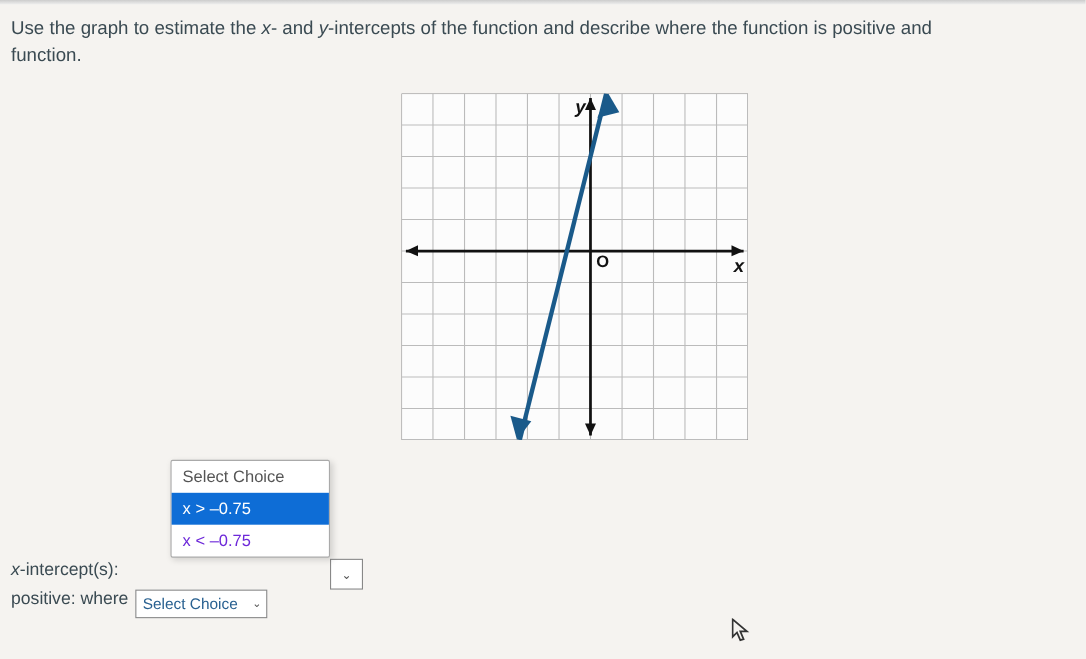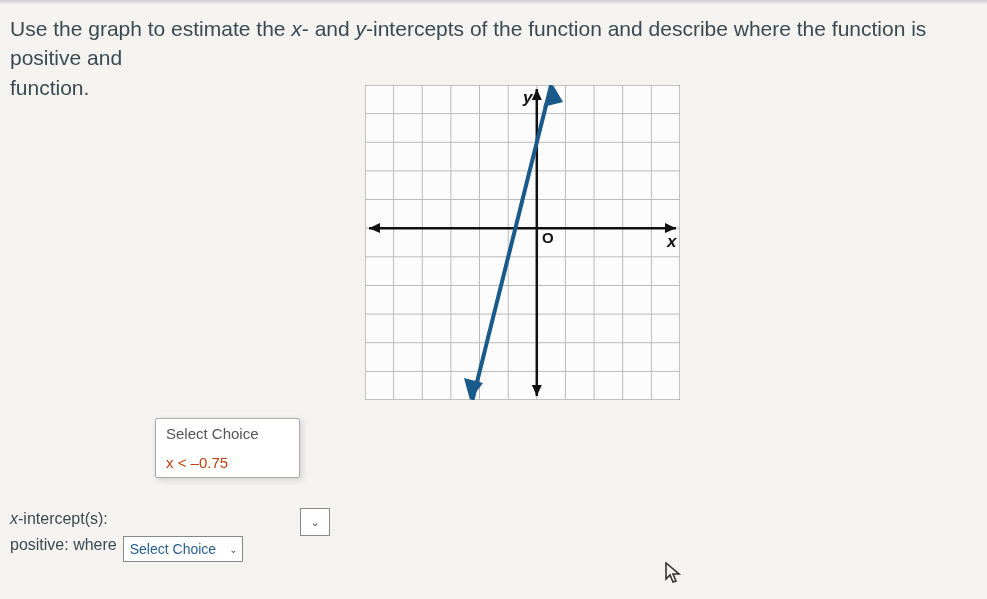--- a/index.html
+++ b/index.html
@@ -7,21 +7,21 @@
     font-family: Arial, Helvetica, sans-serif;
     background: #f5f3f0;
     width: 987px;
     height: 599px;
     position: relative;
     overflow: hidden;
     color: #333;
   }
   .question-text {
     padding: 14px 18px 8px 10px;
-    font-size: 21px;
+    font-size: 17px;
     line-height: 1.4;
     color: #3a4a52;
   }
   .question-text .mathvar { font-style: italic; }
   .graph-container {
     position: absolute;
     left: 365px;
     top: 85px;
     width: 315px;
     height: 315px;
@@ -71,21 +71,21 @@
     box-shadow: 2px 2px 6px rgba(0,0,0,.15);
     font-size: 15px;
     z-index: 10;
   }
   .dropdown .dd-head {
     padding: 6px 10px;
     color: #555;
   }
   .dropdown .dd-opt {
     padding: 6px 10px;
-    color: #c2410c;
+    color: #6d28d9;
   }
   .dropdown .dd-opt.selected {
     background: #0e6dd6;
     color: #fff;
   }
   .trigger-box {
     position: absolute;
     left: 300px;
     top: 508px;
     width: 30px;
@@ -166,20 +166,21 @@
     </g>
 
     <text x="158" y="18" font-size="17" font-style="italic" font-weight="bold" fill="#111">y</text>
     <text x="302" y="162" font-size="17" font-style="italic" font-weight="bold" fill="#111">x</text>
     <text x="177" y="158" font-size="15" font-weight="bold" fill="#111">O</text>
   </svg>
 </div>
 
 <div class="dropdown">
   <div class="dd-head">Select Choice</div>
+  <div class="dd-opt selected">x &gt; –0.75</div>
   <div class="dd-opt">x &lt; –0.75</div>
 </div>
 
 <div class="trigger-box">
   <span>⌄</span>
 </div>
 
 <div class="answers">
   <div class="row">
     <span class="label"><span class="mathvar">x</span>-intercept(s):</span>

